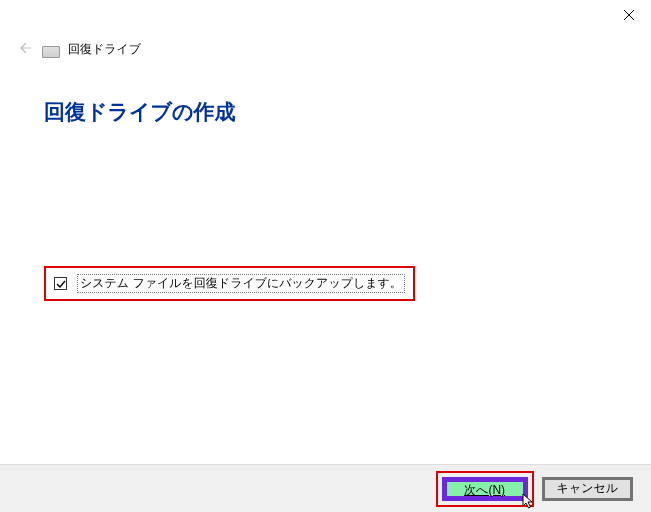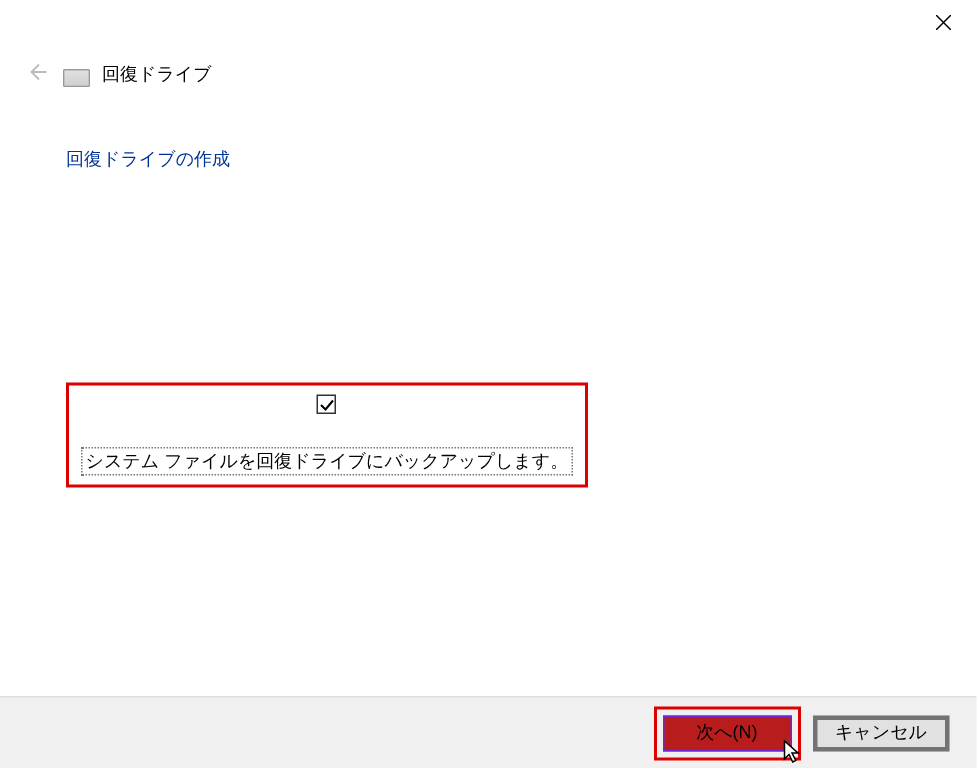--- a/index.html
+++ b/index.html
@@ -43,41 +43,40 @@
       background: linear-gradient(#e0e0e0, #d0d0d0);
       border: 1px solid #999; border-radius: 1px;
       position: relative;
     }
     .window-label { color: #000; font-size: 12px; }
     .content {
       padding: 40px 44px 0 44px;
     }
     .main-heading {
       color: #003399;
-      font-size: 12px;
-      font-weight: normal;
+      font-size: 21px;
+      font-weight: bold;
       margin: 0 0 32px 0;
     }
     .description {
       color: #000;
       font-size: 12px;
       line-height: 1.8;
       margin: 0;
     }
     .checkbox-wrap {
       margin-top: 108px;
       display: inline-block;
       border: 2px solid #d00;
       padding: 6px 8px;
     }
     .checkbox-inner {
       display: flex;
       align-items: center;
-      gap: 22px;
-      flex-direction: column;
+      gap: 10px;
     }
     .checkbox {
       width: 13px; height: 13px;
       border: 1px solid #333;
       display: flex; align-items: center; justify-content: center;
       background:#fff;
     }
     .checkbox svg { width: 10px; height: 10px; }
     .checkbox-label {
       border: 1px dotted #777;
@@ -100,22 +99,23 @@
       min-width: 86px;
       height: 24px;
       background: #e1e1e1;
       border: 3px solid #737373;
       font-size: 12px;
       font-family: inherit;
       cursor: pointer;
       padding: 0 12px;
     }
     .btn.primary {
-      background: #b91c1c;
-      border: 1px solid #6d28d9;
+      background: #86efac;
+      border: 5px solid #6d28d9;
+      text-decoration: underline;
     }
     .next-wrap {
       border: 2px solid #d00;
       padding: 4px;
       position: relative;
       display: inline-flex;
     }
     .cursor {
       position: absolute;
       right: -4px; bottom: -6px;

